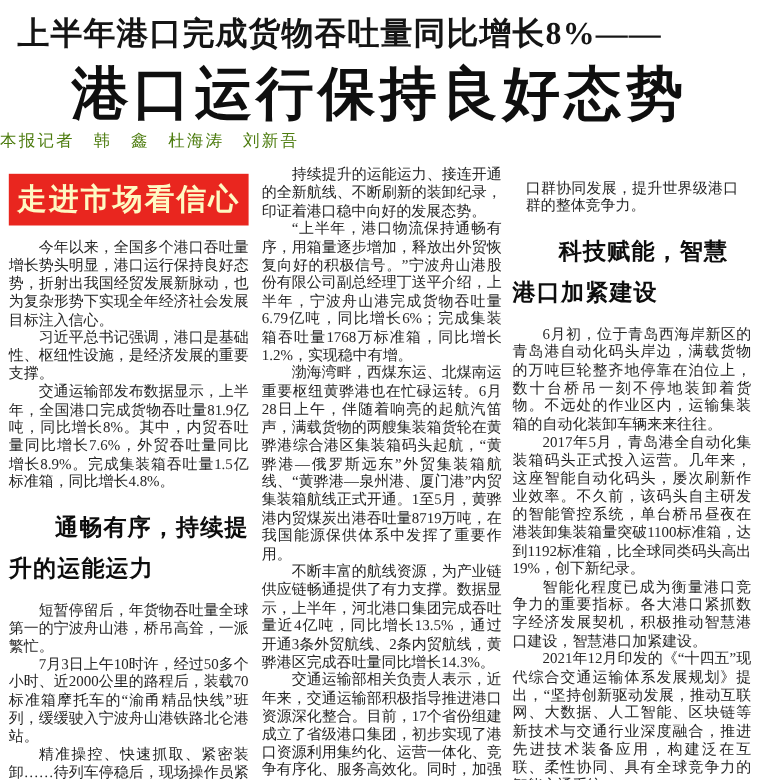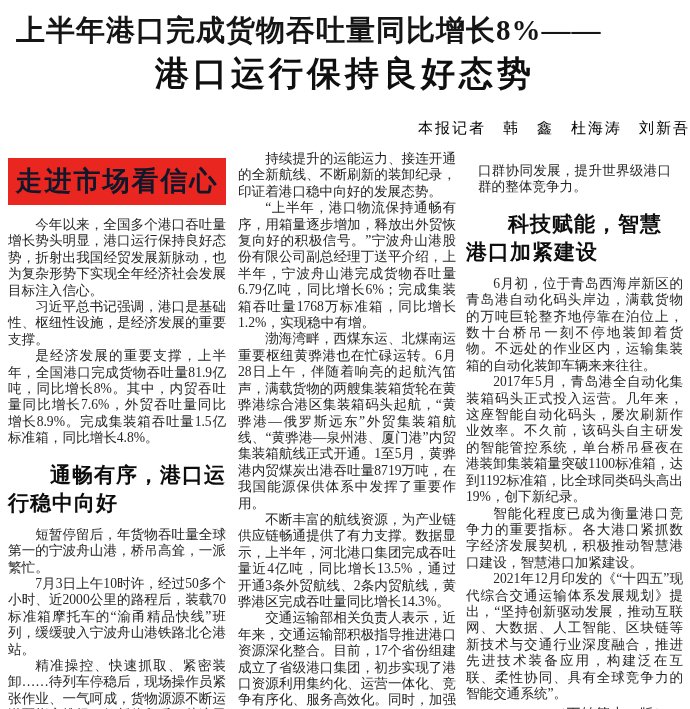--- a/index.html
+++ b/index.html
@@ -4,56 +4,56 @@
 <style>
   html,body{margin:0;padding:0;background:#ffffff;}
   body{width:690px;height:709px;overflow:hidden;
        font-family:"Liberation Serif","DejaVu Serif",serif;}
   .page{position:relative;width:548px;height:709px;background:#ffffff;}
 
   .kicker{position:absolute;top:11px;left:16px;width:660px;
           font-size:29px;font-weight:bold;color:#151515;letter-spacing:1px;
           font-family:"Liberation Serif","DejaVu Serif",serif;white-space:nowrap;}
   .headline{position:absolute;top:51px;left:0;width:690px;text-align:center;
-          font-size:34px;font-weight:900;color:#0f0f0f;letter-spacing:4px;
+          font-size:52px;font-weight:900;color:#0f0f0f;letter-spacing:4px;
           font-family:"Liberation Sans","DejaVu Sans",sans-serif;white-space:nowrap;}
-  .byline{position:absolute;top:119px;left:0;width:690px;text-align:right;
-          font-size:15px;color:#000000;letter-spacing:2px;}
+  .byline{position:absolute;top:119px;left:0;width:690px;text-align:left;
+          font-size:15px;color:#4d7c0f;letter-spacing:2px;}
 
   .col{position:absolute;width:218px;font-size:13.6px;line-height:16.4px;
        color:#262626;text-align:justify;text-justify:inter-ideograph;}
   .col-1{left:8px;top:158px;}
   .col-2{left:238px;top:151px;}
   .col-3{left:466px;top:151px;width:217px;}
 
-  .blk-series-box{background:var(--red,#e9261f);color:#0f172a;height:47px;line-height:47px;
+  .blk-series-box{background:var(--red,#e9261f);color:#fef9c3;height:47px;line-height:47px;
        text-align:center;font-size:27px;font-weight:bold;letter-spacing:2px;
        font-family:"Liberation Sans","DejaVu Sans",sans-serif;margin:0 0 12px 0;}
   p.blk-para{margin:0;text-indent:2em;}
   p.blk-cont{margin:12px;text-indent:0;}
-  h3.blk-heading{margin:14px 0 10px 0;font-size:21px;line-height:28px;font-weight:bold;
+  h3.blk-heading{margin:14px 0 10px 0;font-size:21px;line-height:38px;font-weight:bold;
        color:#0d0d0d;text-indent:2em;text-align:left;letter-spacing:1px;
        font-family:"Liberation Sans","DejaVu Sans",sans-serif;}
   p.blk-note{margin:4px 14px 16px 0;text-indent:0;text-align:right;font-weight:normal;
        letter-spacing:1px;color:#1b1b1b;}
 </style>
 </head>
 <body>
 
 <div class="page">
   <div class="kicker">上半年港口完成货物吞吐量同比增长8%——</div>
   <div class="headline">港口运行保持良好态势</div>
   <div class="byline">本报记者　韩　鑫　杜海涛　刘新吾</div>
 
   <div class="col col-1">
       <div class="blk-series-box">走进市场看信心</div>
       <p class="blk-para">今年以来，全国多个港口吞吐量增长势头明显，港口运行保持良好态势，折射出我国经贸发展新脉动，也为复杂形势下实现全年经济社会发展目标注入信心。</p>
       <p class="blk-para">习近平总书记强调，港口是基础性、枢纽性设施，是经济发展的重要支撑。</p>
-      <p class="blk-para">是经济发展的重要支撑，上半年，全国港口完成货物吞吐量81.9亿吨，同比增长8%。其中，内贸吞吐量同比增长7.6%，外贸吞吐量同比增长8.9%。完成集装箱吞吐量1.5亿标准箱，同比增长4.8%。</p>
-      <h3 class="blk-heading">通畅有序，港口运行稳中向好</h3>
+      <p class="blk-para">交通运输部发布数据显示，上半年，全国港口完成货物吞吐量81.9亿吨，同比增长8%。其中，内贸吞吐量同比增长7.6%，外贸吞吐量同比增长8.9%。完成集装箱吞吐量1.5亿标准箱，同比增长4.8%。</p>
+      <h3 class="blk-heading">通畅有序，持续提升的运能运力</h3>
       <p class="blk-para">短暂停留后，年货物吞吐量全球第一的宁波舟山港，桥吊高耸，一派繁忙。</p>
       <p class="blk-para">7月3日上午10时许，经过50多个小时、近2000公里的路程后，装载70标准箱摩托车的“渝甬精品快线”班列，缓缓驶入宁波舟山港铁路北仑港站。</p>
       <p class="blk-para">精准操控、快速抓取、紧密装卸……待列车停稳后，现场操作员紧张作业、一气呵成，货物源源不断运送至指定堆场，短暂停留后，从这里起航，远赴北美、南亚等地区。</p>
     </div>
   <div class="col col-2">
       <p class="blk-para">持续提升的运能运力、接连开通的全新航线、不断刷新的装卸纪录，印证着港口稳中向好的发展态势。</p>
       <p class="blk-para">“上半年，港口物流保持通畅有序，用箱量逐步增加，释放出外贸恢复向好的积极信号。”宁波舟山港股份有限公司副总经理丁送平介绍，上半年，宁波舟山港完成货物吞吐量6.79亿吨，同比增长6%；完成集装箱吞吐量1768万标准箱，同比增长1.2%，实现稳中有增。</p>
       <p class="blk-para">渤海湾畔，西煤东运、北煤南运重要枢纽黄骅港也在忙碌运转。6月28日上午，伴随着响亮的起航汽笛声，满载货物的两艘集装箱货轮在黄骅港综合港区集装箱码头起航，“黄骅港—俄罗斯远东”外贸集装箱航线、“黄骅港—泉州港、厦门港”内贸集装箱航线正式开通。1至5月，黄骅港内贸煤炭出港吞吐量8719万吨，在我国能源保供体系中发挥了重要作用。</p>
       <p class="blk-para">不断丰富的航线资源，为产业链供应链畅通提供了有力支撑。数据显示，上半年，河北港口集团完成吞吐量近4亿吨，同比增长13.5%，通过开通3条外贸航线、2条内贸航线，黄骅港区完成吞吐量同比增长14.3%。</p>
       <p class="blk-para">交通运输部相关负责人表示，近年来，交通运输部积极指导推进港口资源深化整合。目前，17个省份组建成立了省级港口集团，初步实现了港口资源利用集约化、运营一体化、竞争有序化、服务高效化。同时，加强部省联动，合力推进环渤海、长三角、粤港澳大湾区港</p>

